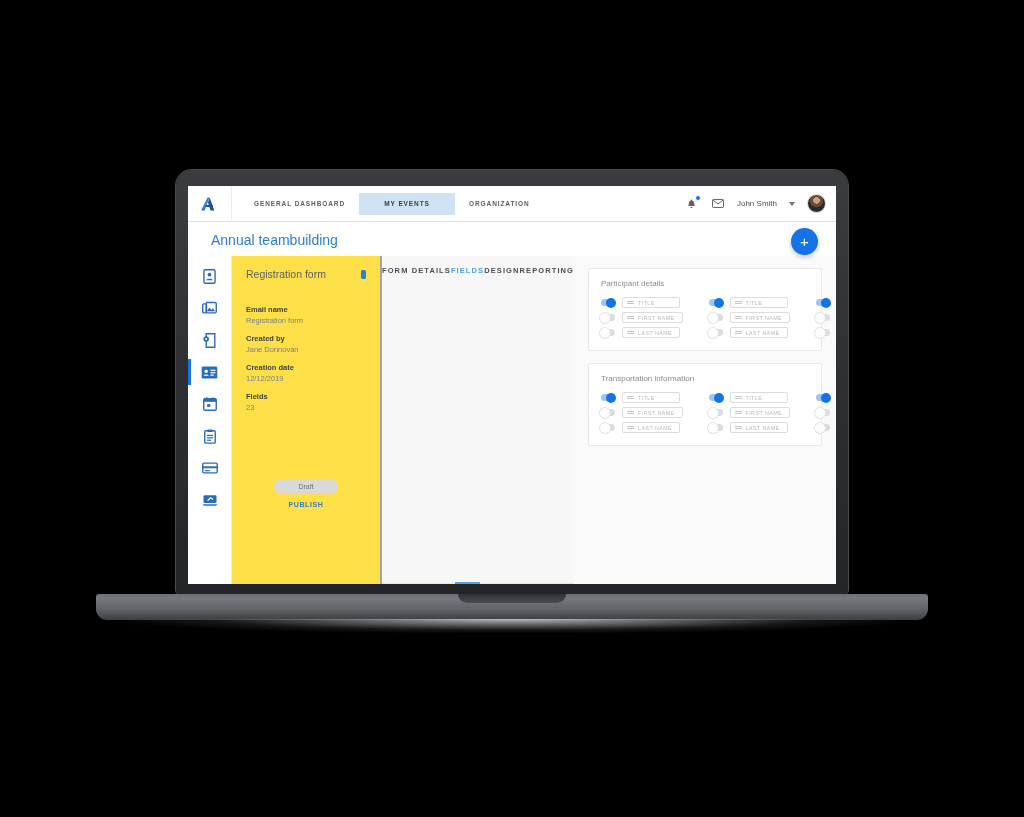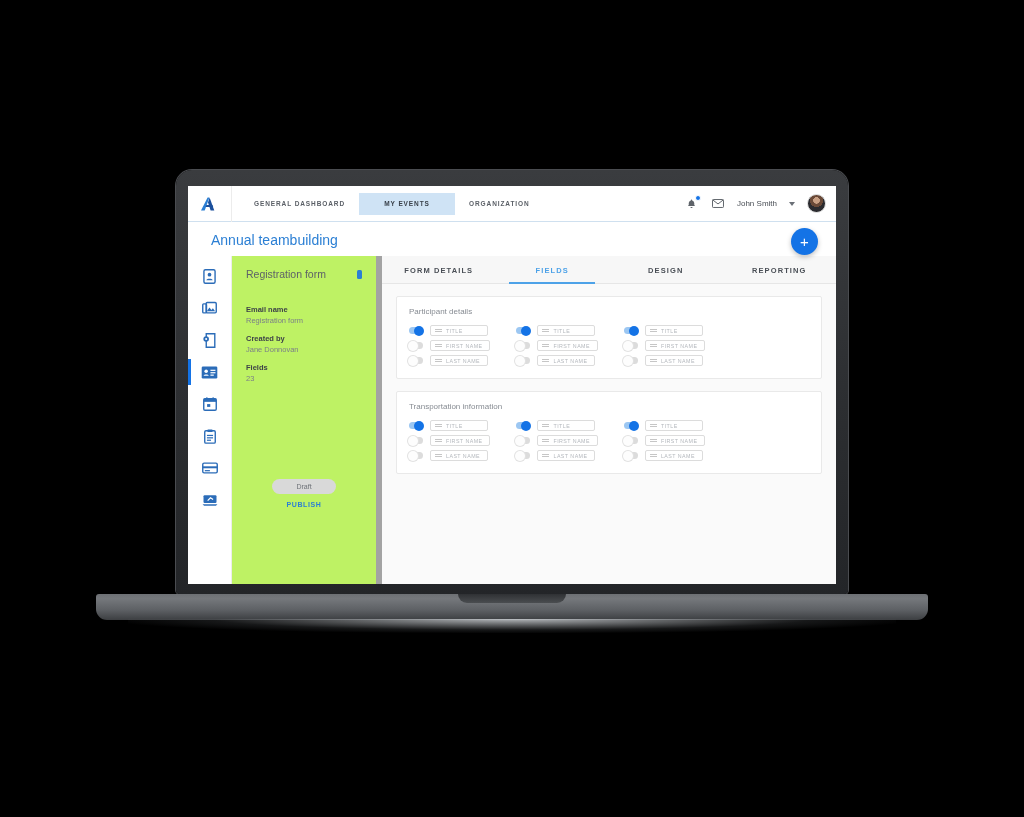--- a/index.html
+++ b/index.html
@@ -105,38 +105,38 @@
     width: 44px; flex:0 0 44px; background:#fff;
     border-right:1px solid #ececec; padding-top: 10px;
     display:flex; flex-direction:column; align-items:center; gap: 12px;
   }
   .rail-item { position:relative; width:44px; height:20px; display:flex; align-items:center; justify-content:center; cursor:pointer; }
   .rail-item.active::before {
     content:""; position:absolute; left:0; top:-3px; width:3px; height:26px; background:#1473e6;
   }
 
   .detail {
-    width: 150px; flex:0 0 150px; background:#bef264;
-    border-right:6px solid #a3a3a3; padding: 12px 14px 0 14px;
+    width: 150px; flex:0 0 150px; background:#fde047;
+    border-right:2px solid #a3a3a3; padding: 12px 14px 0 14px;
     display:flex; flex-direction:column;
   }
   .detail-head { display:flex; align-items:center; justify-content:space-between; margin-bottom:16px; }
   .detail-title { font-size:10.5px; color:#5d6168; font-weight:400; }
   .marker { width:5px;height:9px;background:#2b7fd4;border-radius:1.5px; }
   .field-label { font-size:7.5px; color:#3d4248; font-weight:700; margin-top:9px; }
   .field-value { font-size:7.5px; color:#7b8088; margin-top:2px; }
   .detail-actions { margin-top:auto; margin-bottom:76px; text-align:center; }
   .draft-pill {
     display:inline-block; min-width:64px; padding:4px 16px;
     background:#d9d9d9; color:#6e7278; border-radius:10px;
     font-size:7px; cursor:pointer;
   }
   .publish { display:block; margin-top:7px; font-size:7px; font-weight:700; letter-spacing:.6px; color:#2b7fd4; cursor:pointer; }
 
-  .content { flex:1 1 auto; display:flex; flex-direction:column; min-width:0; background:#fafafa; }
+  .content { flex:1 1 auto; display:flex; flex-direction:row; min-width:0; background:#fafafa; }
 
   .tabs { display:flex; background:#f7f7f7; border-bottom:1px solid #e6e6e6; flex:0 0 auto; }
   .tab {
     flex:1; text-align:center; font-size:7.5px; letter-spacing:1.1px; font-weight:700;
     color:#4a4f56; padding:10px 0 8px 0; position:relative; cursor:pointer; white-space:nowrap;
   }
   .tab.active { color:#4da2e8; }
   .tab.active::after {
     content:""; position:absolute; left:12%; right:12%; bottom:-1px; height:2px; background:#4da2e8;
   }
@@ -302,20 +302,24 @@
 
             <div>
               <div class="field-label">Email name</div>
               <div class="field-value">Registration form</div>
             </div>
             <div>
               <div class="field-label">Created by</div>
               <div class="field-value">Jane Donnovan</div>
             </div>
             <div>
+              <div class="field-label">Creation date</div>
+              <div class="field-value">12/12/2019</div>
+            </div>
+            <div>
               <div class="field-label">Fields</div>
               <div class="field-value">23</div>
             </div>
 
             <div class="detail-actions">
               <span class="draft-pill">Draft</span>
               <span class="publish">PUBLISH</span>
             </div>
           </div>
 

